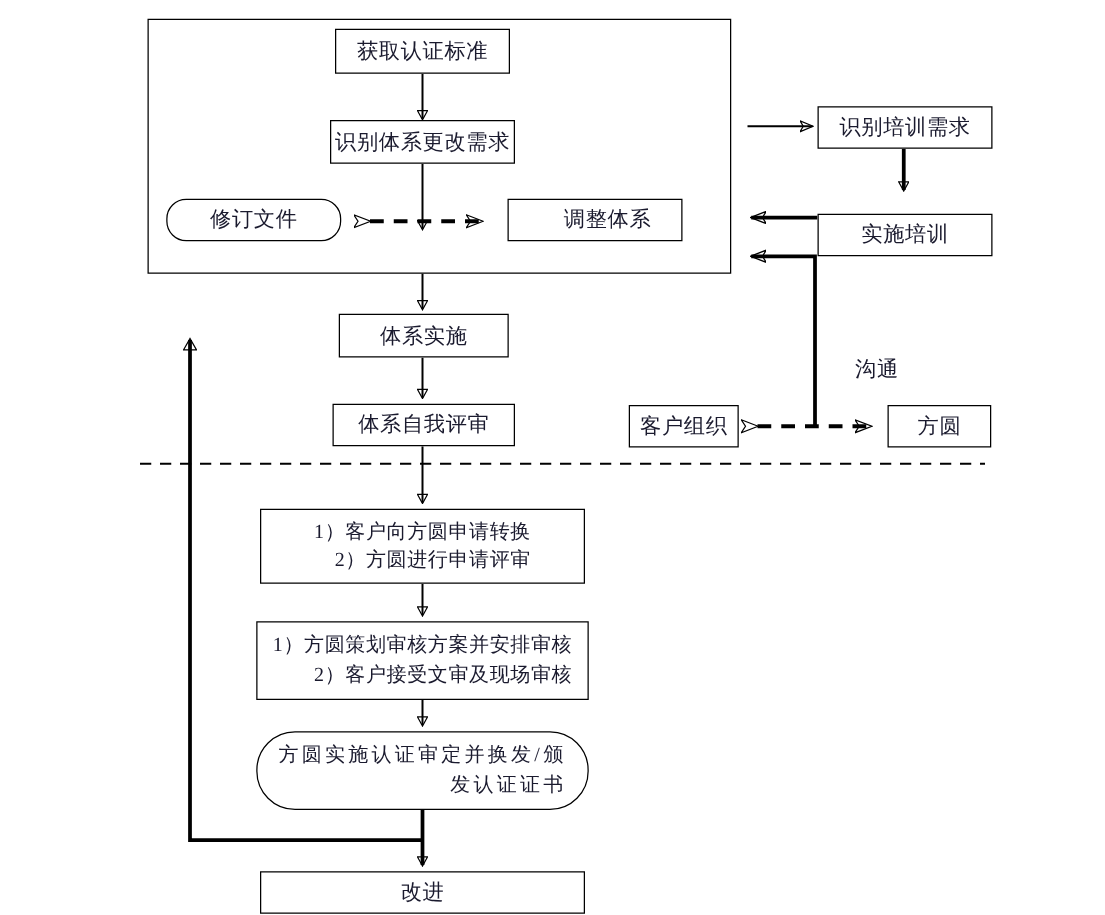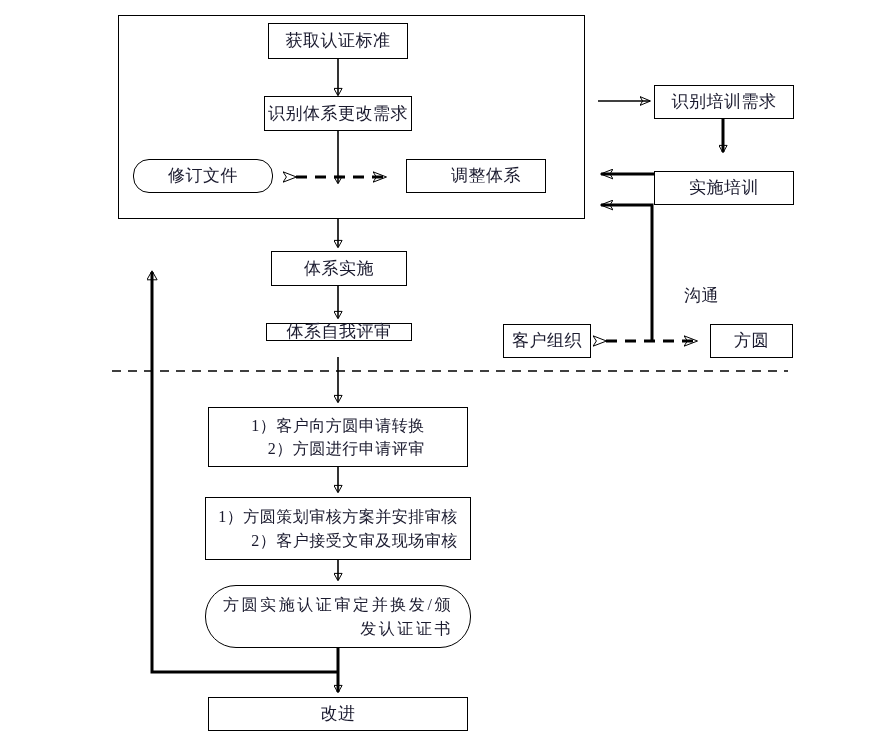--- a/index.html
+++ b/index.html
@@ -137,21 +137,21 @@
   <div class="box" style="left:133px; top:159px; width:140px; height:34px;border-radius:16px;">修订文件</div>
 
   <div class="box" style="left:406px; top:159px; width:140px; height:34px;padding-left:20px;">调整体系</div>
 
   <div class="box" style="left:654px; top:85px; width:140px; height:34px;">识别培训需求</div>
 
   <div class="box" style="left:654px; top:171px; width:140px; height:34px;">实施培训</div>
 
   <div class="box" style="left:271px; top:251px; width:136px; height:35px;">体系实施</div>
 
-  <div class="box" style="left:266px; top:323px; width:146px; height:18px;">体系自我评审</div>
+  <div class="box" style="left:266px; top:323px; width:146px; height:34px;">体系自我评审</div>
 
   <div class="box" style="left:503px; top:324px; width:88px; height:34px;">客户组织</div>
 
   <div class="box" style="left:710px; top:324px; width:83px; height:34px;">方圆</div>
 
   <div class="box two-line" style="left:208px; top:407px; width:260px; height:60px;">1）客户向方圆申请转换
 2）方圆进行申请评审</div>
 
   <div class="box two-line" style="left:205px; top:497px; width:266px; height:63px;">1）方圆策划审核方案并安排审核
 2）客户接受文审及现场审核</div>

